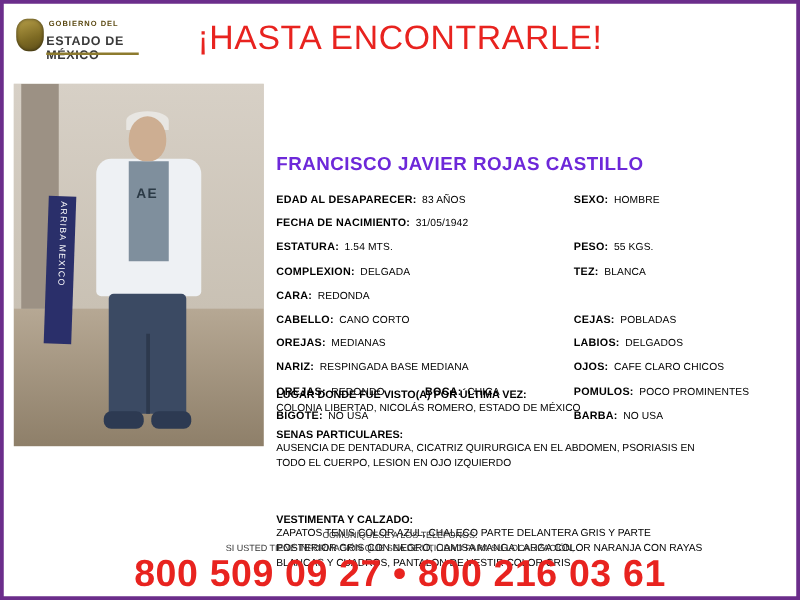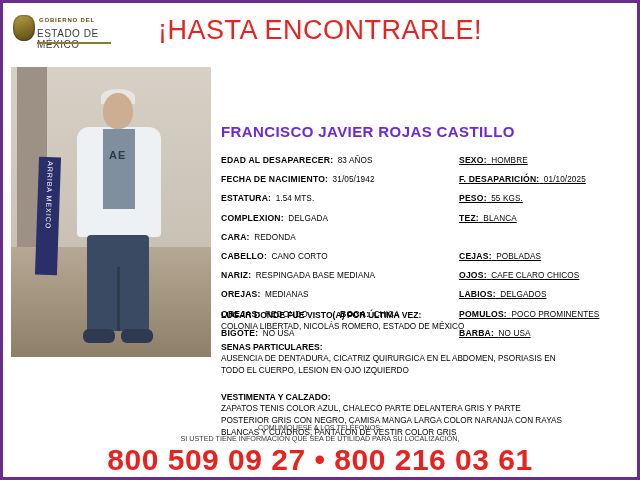--- a/index.html
+++ b/index.html
@@ -57,21 +57,21 @@
     color: #5c4a13;
     font-weight: bold;
   }
   .logo .l2 {
     position: absolute;
     left: 26px;
     top: 19px;
     font-size: 10px;
     letter-spacing: .5px;
     color: #3a3a3a;
-    font-weight: normal;
+    font-weight: bold;
   }
   .logo .bar {
     position: absolute;
     left: 26px;
     top: 33px;
     width: 74px;
     height: 2px;
     background: #8d7b2e;
   }
   .title-main {
@@ -203,21 +203,21 @@
     left: 218px;
     top: 94px;
     width: 416px;
   }
   .row {
     display: flex;
     width: 100%;
     margin-bottom: 1.2px;
   }
   .cellL { width: 238px; }
-  .cellR { width: 178px; text-decoration: underline; }
+  .cellR { width: 178px; }
   .lbl {
     font-weight: bold;
     font-size: 8.6px;
     letter-spacing: .2px;
   }
   .val {
     font-size: 8.2px;
     letter-spacing: .1px;
   }
   .block {
@@ -226,21 +226,21 @@
     width: 416px;
     font-size: 8.2px;
     line-height: 1.45;
   }
   .block .bl-title {
     font-weight: bold;
     font-size: 8.6px;
   }
   .b-lastseen { top: 254px; }
   .b-senas { top: 286px; }
-  .b-vest { top: 336px; }
+  .b-vest { top: 354px; }
   
   .footnote {
     position: absolute;
     left: 0; right: 0;
     top: 420px;
     text-align: center;
     font-size: 7.2px;
     color: #333;
     line-height: 1.5;
   }
@@ -312,24 +312,20 @@
           <span class="lbl">SEXO:</span>
           <span class="val">HOMBRE</span>
         </div>
       </div>
 
       <div class="row">
         <div class="cellL">
           <span class="lbl">FECHA DE NACIMIENTO:</span>
           <span class="val">31/05/1942</span>
         </div>
-        <div class="cellR">
-          <span class="lbl">F. DESAPARICIÓN:</span>
-          <span class="val">01/10/2025</span>
-        </div>
       </div>
 
       <div class="row">
         <div class="cellL">
           <span class="lbl">ESTATURA:</span>
           <span class="val">1.54 MTS.</span>
         </div>
         <div class="cellR">
           <span class="lbl">PESO:</span>
           <span class="val">55 KGS.</span>
@@ -360,37 +356,37 @@
           <span class="val">CANO CORTO</span>
         </div>
         <div class="cellR">
           <span class="lbl">CEJAS:</span>
           <span class="val">POBLADAS</span>
         </div>
       </div>
 
       <div class="row">
         <div class="cellL">
+          <span class="lbl">OREJAS:</span>
+          <span class="val">MEDIANAS</span>
+        </div>
+        <div class="cellR">
+          <span class="lbl">LABIOS:</span>
+          <span class="val">DELGADOS</span>
+        </div>
+      </div>
+
+      <div class="row">
+        <div class="cellL">
           <span class="lbl">NARIZ:</span>
           <span class="val">RESPINGADA BASE MEDIANA</span>
         </div>
         <div class="cellR">
           <span class="lbl">OJOS:</span>
           <span class="val">CAFE CLARO CHICOS</span>
-        </div>
-      </div>
-
-      <div class="row">
-        <div class="cellL">
-          <span class="lbl">OREJAS:</span>
-          <span class="val">MEDIANAS</span>
-        </div>
-        <div class="cellR">
-          <span class="lbl">LABIOS:</span>
-          <span class="val">DELGADOS</span>
         </div>
       </div>
 
       <div class="row">
         <div class="cellL">
           <span class="lbl">OREJAS:</span>
           <span class="val">REDONDO</span>
           <span class="lbl" style="margin-left:28px">BOCA:</span>
           <span class="val">CHICA</span>
         </div>

